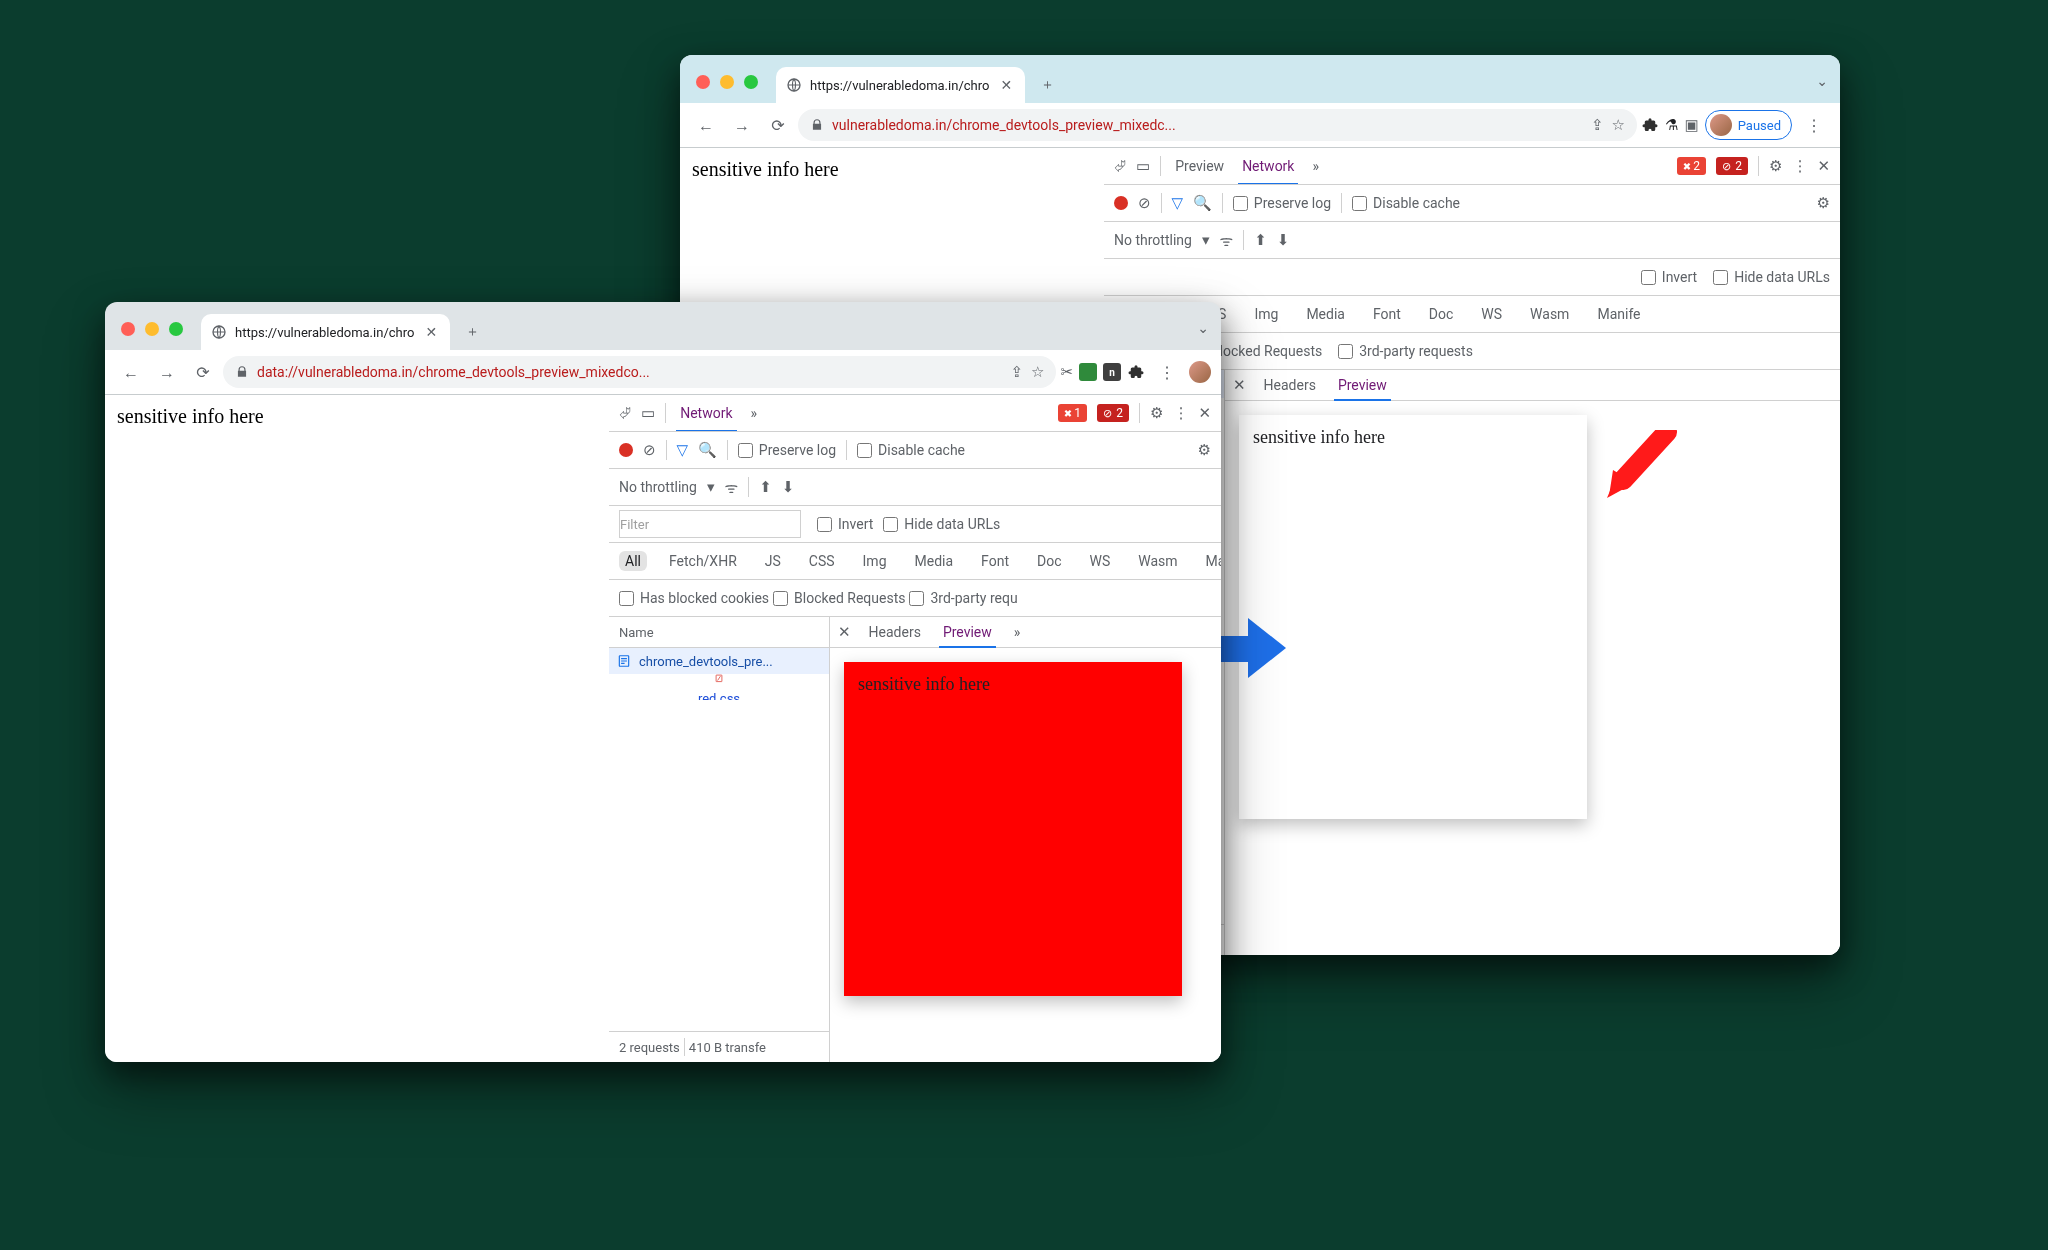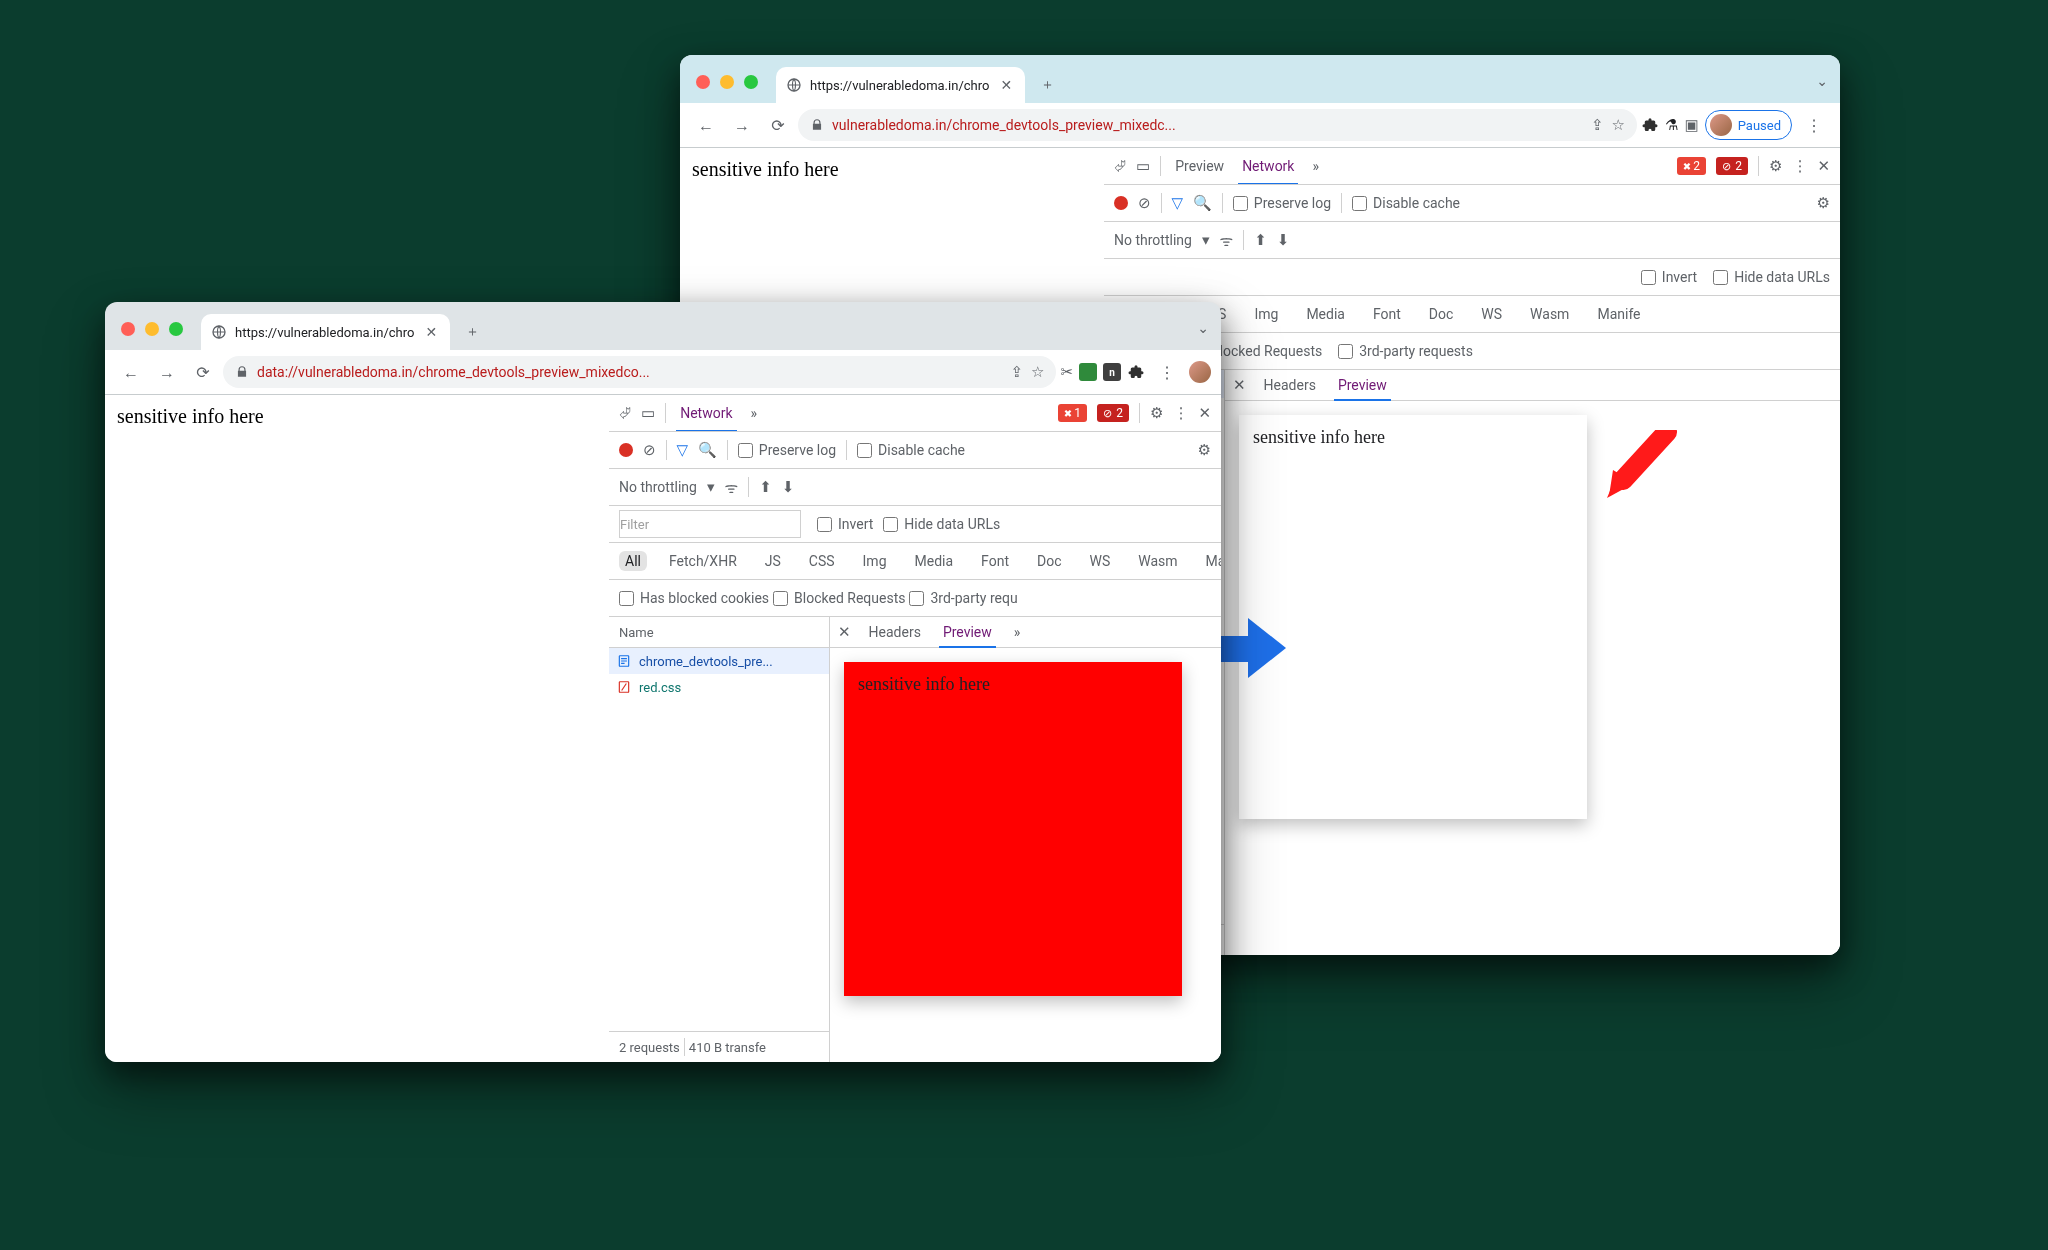--- a/index.html
+++ b/index.html
@@ -63,21 +63,21 @@
 .type-row{gap:16px;font-size:14px;}
 .type-pill{padding:2px 6px;}
 .type-pill.sel{background:#e3e3e3;border-radius:6px;color:#202124;}
 
 .dt-body{flex:1;display:flex;min-height:0;}
 .reqlist{width:220px;border-right:1px solid var(--devtools-border);display:flex;flex-direction:column;font-size:13px;}
 .col-name{height:30px;display:flex;align-items:center;padding:0 10px;border-bottom:1px solid var(--devtools-border);color:var(--grey);}
 .req{display:flex;align-items:center;gap:8px;height:26px;padding:0 8px;}
 .req.sel{background:#e8f0fe;}
 .req .rn{overflow:hidden;text-overflow:ellipsis;white-space:nowrap;}
-.req.bad{color:#0f766e;}
+.req.bad{color:#1d4ed8;flex-direction:column;}
 .req.sel .rn{color:#174ea6;}
 .reqlist .spacer{flex:1;}
 .status-bar{height:30px;border-top:1px solid var(--devtools-border);display:flex;align-items:center;gap:4px;padding:0 10px;color:var(--grey);font-size:13px;}
 .status-bar .sep{width:1px;height:18px;background:var(--devtools-border);}
 
 .detail{flex:1;display:flex;flex-direction:column;min-width:0;}
 .detail-tabs{height:30px;display:flex;align-items:center;gap:14px;padding:0 8px;border-bottom:1px solid var(--devtools-border);color:var(--grey);}
 .preview-pane{flex:1;padding:14px;background:#fff;overflow:auto;}
 .preview-box{box-shadow:0 6px 16px rgba(0,0,0,.25);padding:12px 14px;font-family:"Times New Roman",serif;font-size:18px;}
 .preview-box.red{background:var(--red-bright);}

